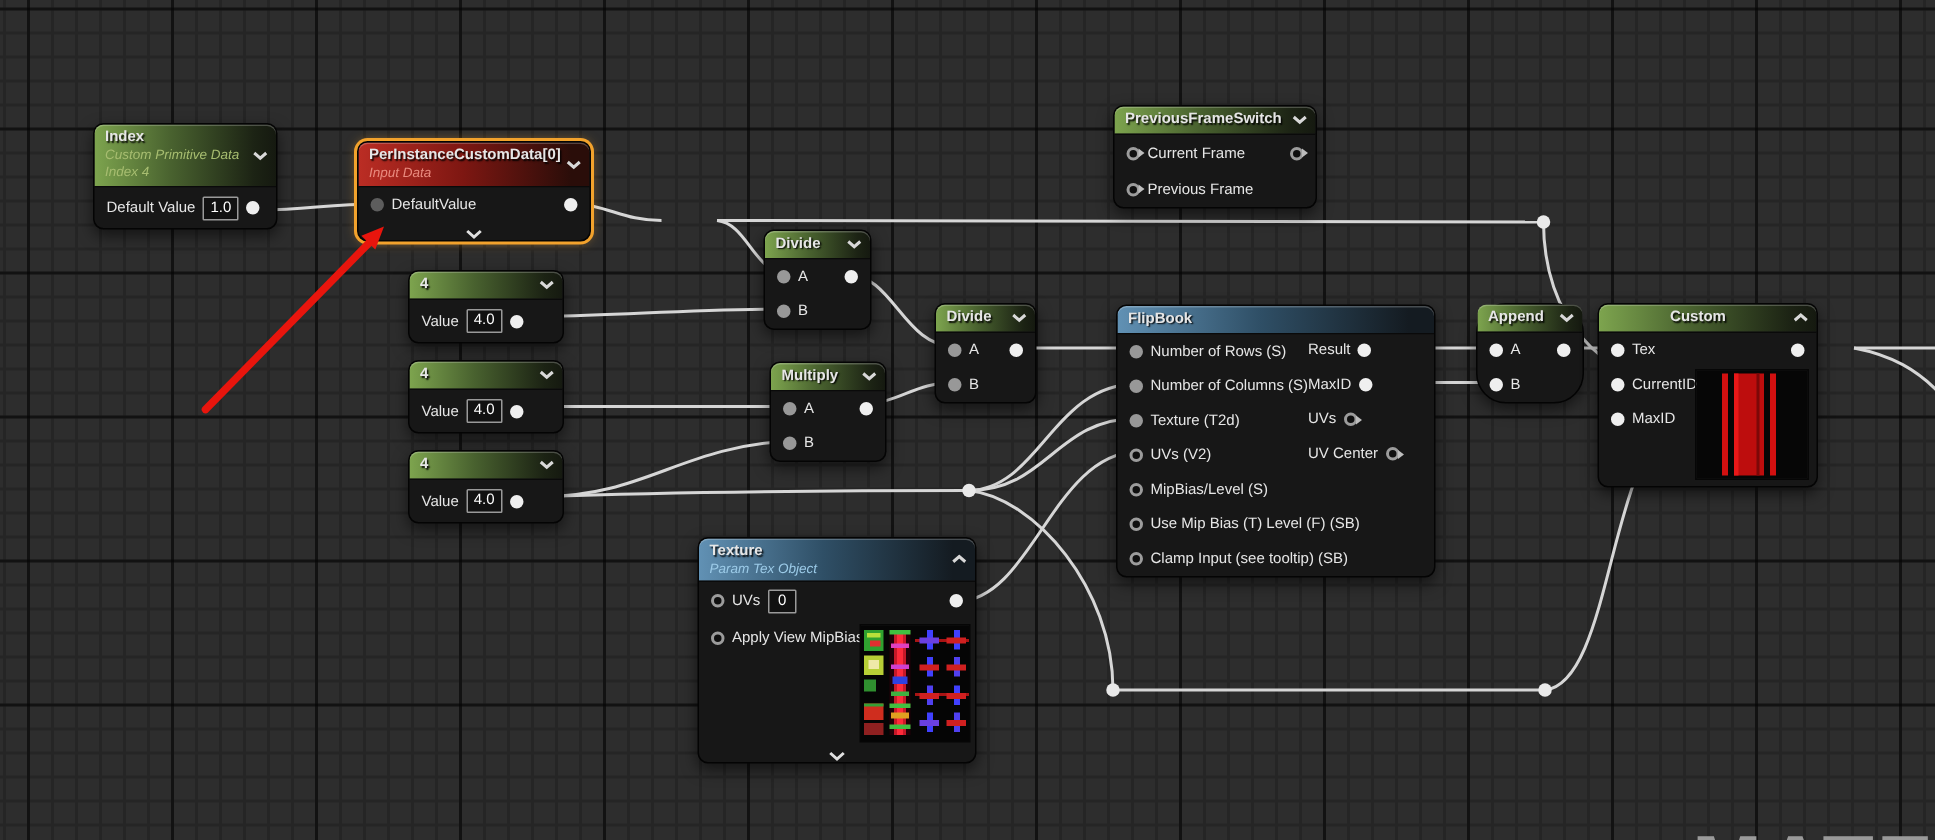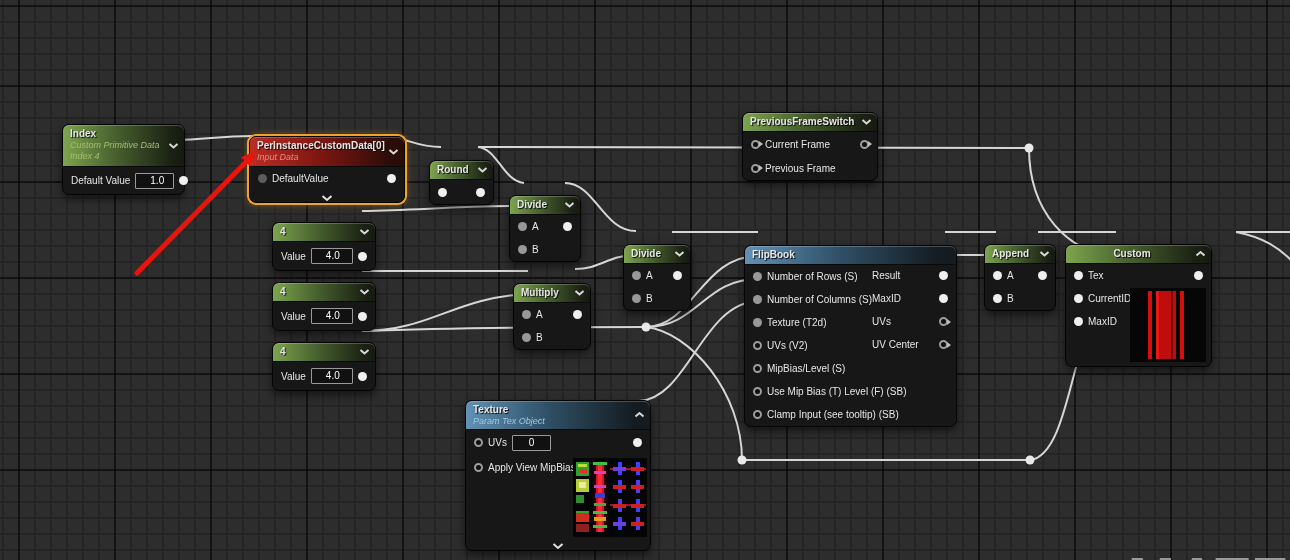--- a/index.html
+++ b/index.html
@@ -11,67 +11,67 @@
       repeating-linear-gradient(0deg,  rgba(0,0,0,0.5) 0 2px, transparent 2px 96px),
       repeating-linear-gradient(90deg, #252525 0 2px, transparent 2px 16px),
       repeating-linear-gradient(0deg,  #252525 0 2px, transparent 2px 16px);
     background-position:18px 0, 0 7px, 2px 0, 0 7px;}
   .wire-layer{position:absolute;left:0;top:0;z-index:1;}
   .arrow-layer{position:absolute;left:0;top:0;z-index:6;pointer-events:none;}
   .watermark{position:absolute;left:1128px;top:544px;z-index:1;font-size:56px;font-weight:bold;
     color:#9a9a9a;letter-spacing:2px;white-space:nowrap;}
   
   .node{position:absolute;background:#171717;border:1px solid #040404;border-radius:7px;
-    box-shadow:0 4px 10px rgba(0,0,0,.55);z-index:2;margin-top:42px;}
+    box-shadow:0 4px 10px rgba(0,0,0,.55);z-index:2;}
   .selected{box-shadow:0 0 0 2px #f2a22c, 0 0 8px rgba(242,162,44,.55);}
   .hdr{position:relative;border-radius:6px 6px 0 0;padding:2px 20px 2px 7px;
     border-bottom:1px solid #0a0a0a;box-shadow:inset 0 1px 0 rgba(255,255,255,.22);min-height:14px;}
   .ttl{display:block;font-weight:bold;font-size:10px;line-height:13px;white-space:nowrap;
     text-shadow:1px 1px 1px rgba(0,0,0,.9);}
   .sub{display:block;font-style:italic;font-size:9px;line-height:11px;white-space:nowrap;}
   .hdr-green{background:linear-gradient(to right,#7da44e 0%,#49622f 42%,#1c2314 88%,#151910 100%);}
   .hdr-red{background:linear-gradient(to right,#bb2d24 0%,#7e1712 45%,#2a0d09 92%);}
   .hdr-blue{background:linear-gradient(to right,#6191b4 0%,#2f4f66 45%,#141b21 92%);}
   .sub-green{color:#a7bd70;}.sub-red{color:#e98a7e;}.sub-blue{color:#9ccbe8;}
   .row{position:relative;display:flex;align-items:center;gap:5px;height:23px;padding:0 8px;
     font-size:10px;white-space:nowrap;}
-  .rowr{justify-content:space-between;}
+  .rowr{justify-content:flex-start;}
   .sp{flex:1;}
   .lbl{white-space:nowrap;}
   .chev{position:absolute;right:5px;top:50%;transform:translateY(-50%);line-height:0;cursor:pointer;}
   .chev-b{position:absolute;bottom:0px;left:50%;transform:translateX(-50%);line-height:0;cursor:pointer;}
   .pin{width:9px;height:9px;border-radius:50%;background:#989898;flex:none;position:relative;}
   .pin-out{background:#efefef;}
   .pin-hollow{width:5px;height:5px;border:2px solid #9c9c9c;background:rgba(0,0,0,.35);}
   .tail::after{content:"";position:absolute;left:calc(100% + 1px);top:50%;margin-top:-3px;
     border-left:4px solid #bdbdbd;border-top:3px solid transparent;border-bottom:3px solid transparent;}
   .pin-abs-r{position:absolute;right:8px;top:50%;margin-top:-4.5px;}
   .vbox{display:inline-block;border:1px solid #9a9a9a;background:#111;color:#fff;border-radius:1px;
-    font-size:10px;line-height:14px;padding:0 14px;min-width:9px;text-align:center;}
+    font-size:10px;line-height:14px;padding:0 4px;min-width:9px;text-align:center;}
   
   #n-index{left:62px;top:82px;width:121px;}
   #n-index .hdr{padding-bottom:4px;}
   #n-index .row{height:27px;}
-  #n-peri{left:249px;top:94px;width:154px;}
+  #n-peri{left:238px;top:94px;width:154px;}
   #n-peri .row{height:22px;}
   #n-peri .hdr{padding-bottom:3px;}
   #n-round{left:429px;top:118px;width:63px;}
   #n-round .row{height:24px;}
   #n-div1{left:509px;top:153px;width:70px;}
   #n-div2{left:623px;top:202px;width:66px;}
   #n-mult{left:513px;top:241px;width:76px;}
   #n-c4a{left:272px;top:180px;width:102px;}
   #n-c4b{left:272px;top:240px;width:102px;}
   #n-c4c{left:272px;top:300px;width:102px;}
   .c4 .row{height:28px;}
   #n-pfs{left:742px;top:70px;width:134px;}
   #n-pfs .row{height:24px;}
   #n-flip{left:744px;top:203px;width:211px;}
   .fb-outs{position:absolute;top:18px;right:0;width:92px;}
-  #n-append{left:984px;top:202px;width:70px;}
+  #n-append{left:984px;top:202px;width:70px;border-radius:20px;}
   #n-custom{left:1065px;top:202px;width:145px;height:121px;text-align:center;}
   #n-tex{left:465px;top:358px;width:184px;height:149px;}
   #n-tex .row{height:25px;}
   .preview{position:absolute;border:1px solid #060606;line-height:0;}
   #custom-preview{right:5px;top:43px;}
   #texture-preview{right:3px;top:57px;}
 </style>
 </head>
 <body>
 
@@ -143,33 +143,20 @@
       <span class="sp"></span>
       <span class="pin pin-out"></span>
     </div>
     <div style="height:13px;position:relative;">
       <span class="chev-b"><svg width="13" height="8">
             <polyline points="2,2 6.5,6 11,2" fill="none" stroke="#e0e0e0" stroke-width="2"></polyline>
           </svg></span>
     </div>
   </div>
 
-  <div class="node" id="n-round">
-    <div class="hdr hdr-green">
-      <span class="ttl">Round</span>
-      <span class="chev"><svg width="11" height="7">
-            <polyline points="1.5,1.5 5.5,5 9.5,1.5" fill="none" stroke="#d8d8d8" stroke-width="2"></polyline>
-          </svg></span>
-    </div>
-    <div class="row">
-      <span class="pin pin-out"></span>
-      <span class="sp"></span>
-      <span class="pin pin-out"></span>
-    </div>
-  </div>
 
   <div class="node" id="n-div1">
     <div class="hdr hdr-green">
       <span class="ttl">Divide</span>
       <span class="chev"><svg width="11" height="7">
             <polyline points="1.5,1.5 5.5,5 9.5,1.5" fill="none" stroke="#d8d8d8" stroke-width="2"></polyline>
           </svg></span>
     </div>
     <div class="row">
       <span class="pin"></span>

